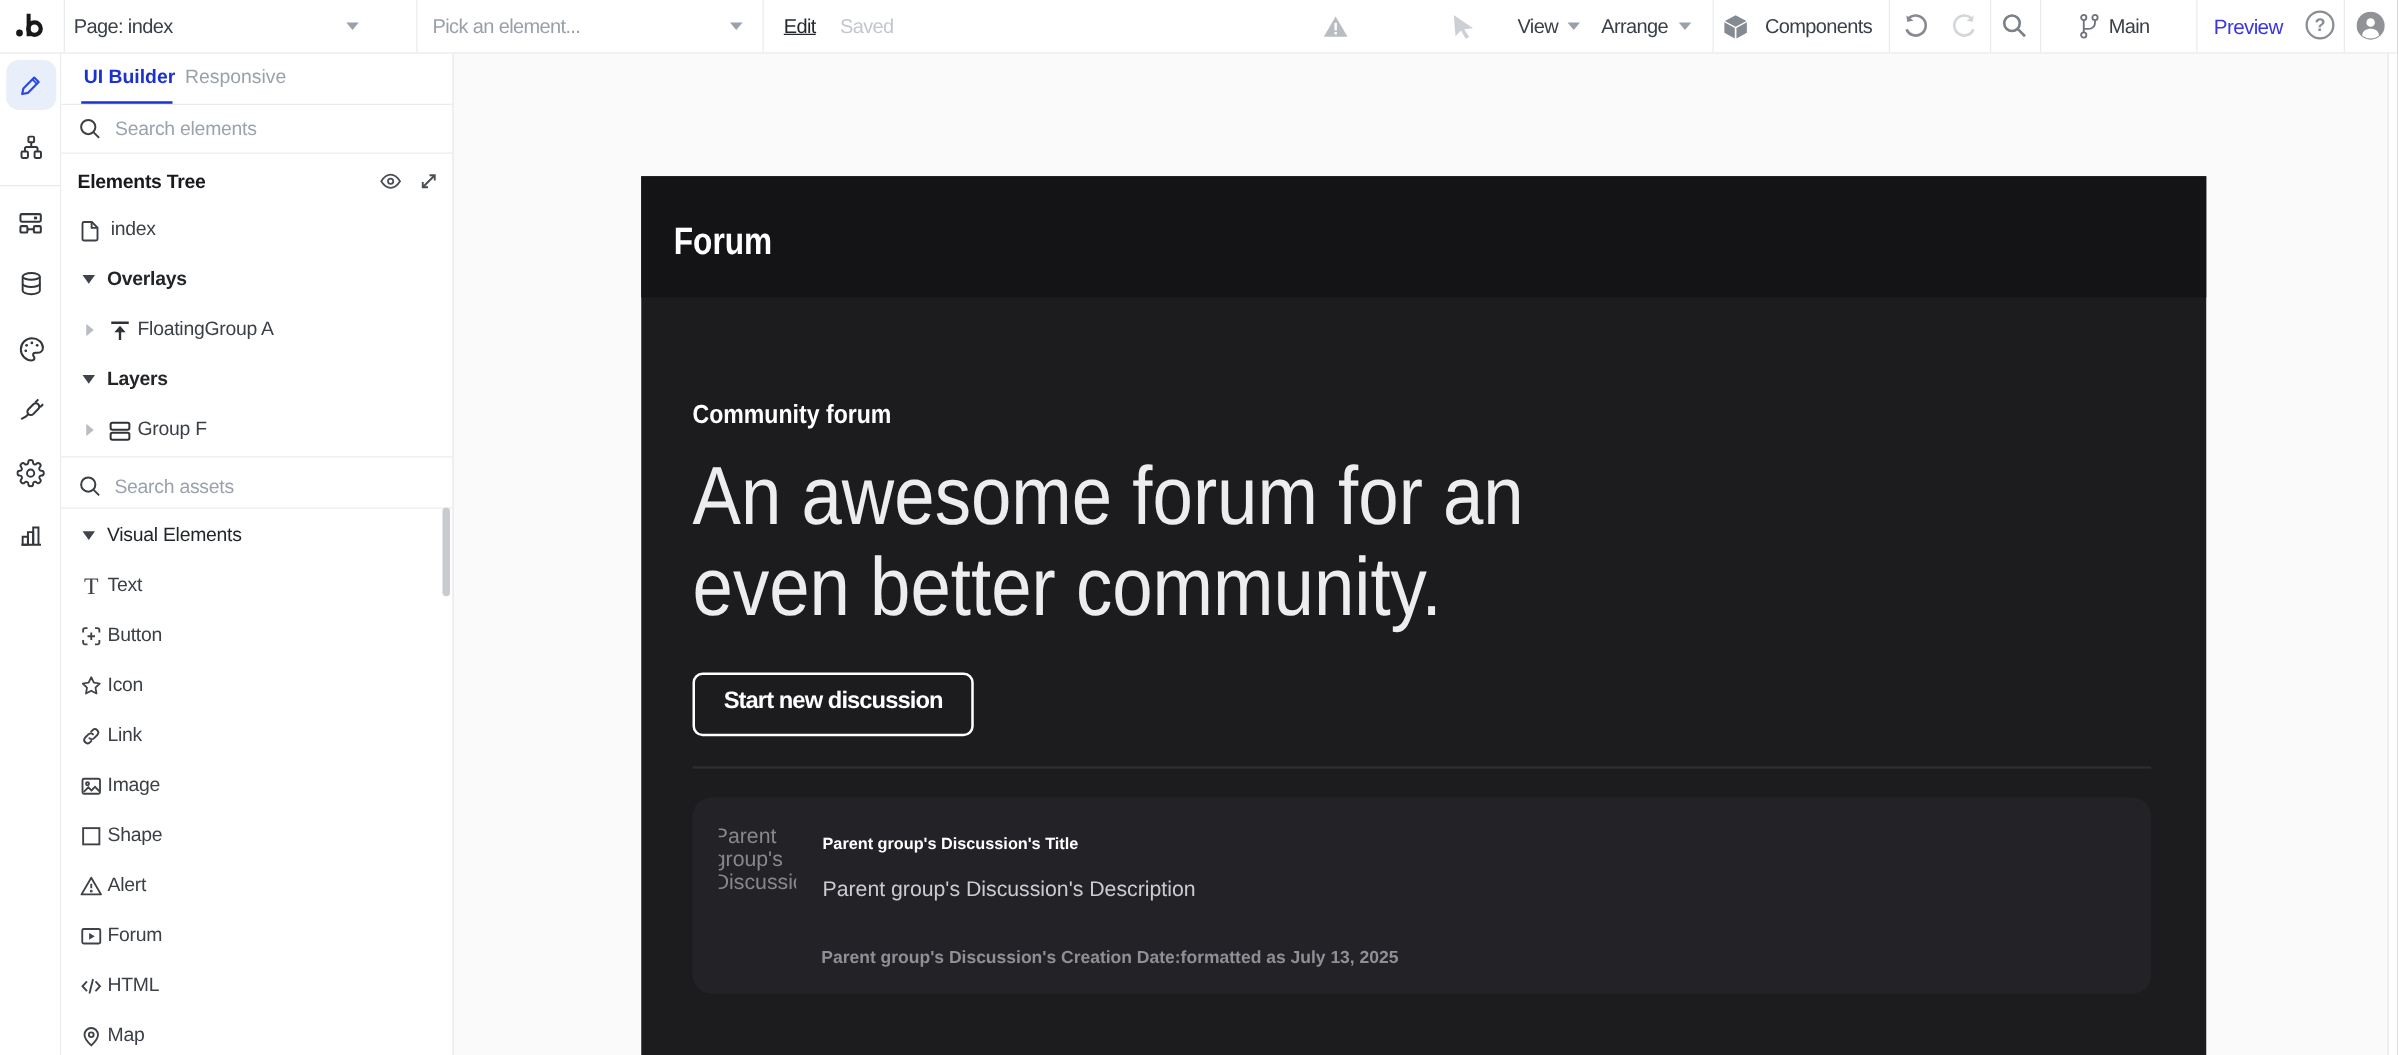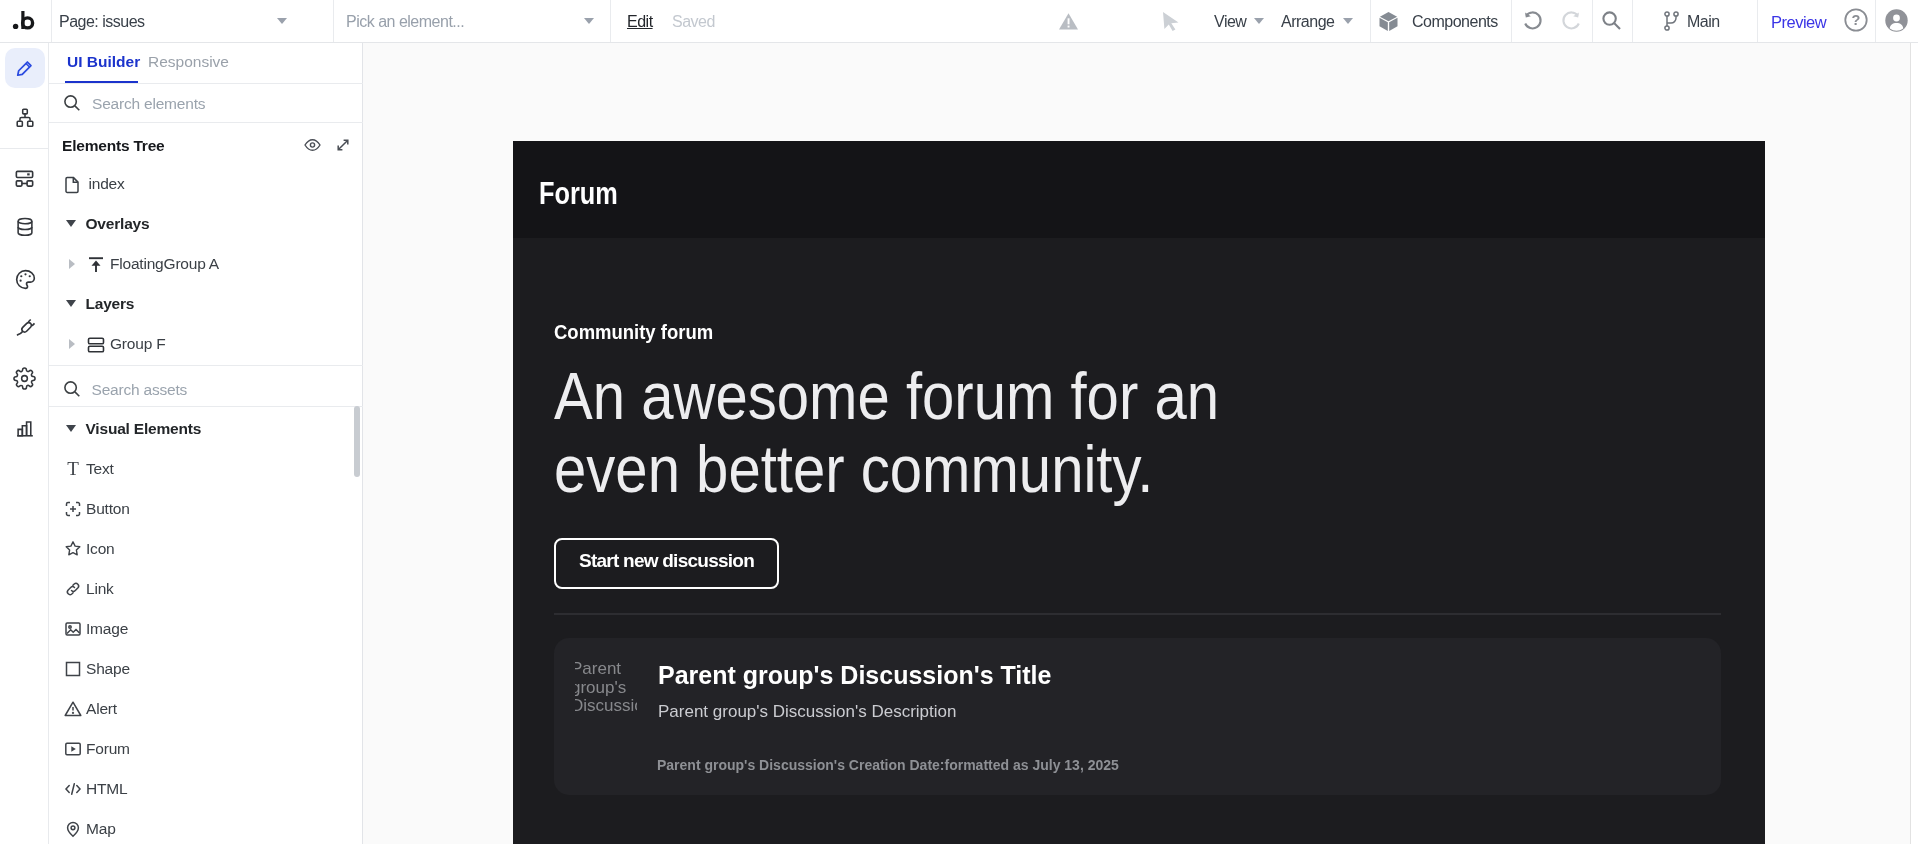--- a/index.html
+++ b/index.html
@@ -19,21 +19,21 @@
 <body>
 <div id="root">
 
   <div class="ab" id="toolbar" style="left:0;top:0;width:1918px;height:43px;background:#fff;border-bottom:1px solid #e4e6e9;">
     <svg class="ab" style="left:0;top:0;" width="50" height="42" viewBox="0 0 50 42">
       <rect x="21.3" y="11" width="3.2" height="18" fill="#17181a"></rect>
       <circle cx="27.6" cy="22.9" r="5" fill="none" stroke="#17181a" stroke-width="3.4"></circle>
       <circle cx="15.6" cy="26.4" r="2.7" fill="#17181a"></circle>
     </svg>
     <div class="ab tdiv" style="left:51px;"></div>
-    <div class="ab tbtxt" style="left:59px;">Page: issues</div>
+    <div class="ab tbtxt" style="left:59px;">Page: index</div>
     <div class="ab caret" style="left:277px;"></div>
     <div class="ab tdiv" style="left:333px;"></div>
     <div class="ab tbtxt" style="left:346px;color:#98a0ab;">Pick an element...</div>
     <div class="ab caret" style="left:584px;"></div>
     <div class="ab tdiv" style="left:610px;"></div>
     <div class="ab tbtxt" style="left:627px;color:#23262b;text-decoration:underline;">Edit</div>
     <div class="ab tbtxt" style="left:672px;color:#c3c8cf;">Saved</div>
     <svg class="ab" style="left:1058px;top:12px;" width="21" height="19" viewBox="0 0 21 19">
       <path d="M10.5 1.2 L20 17.4 H1 Z" fill="#b9bdc3"></path>
       <rect x="9.6" y="6.3" width="1.9" height="6" fill="#fff"></rect>
@@ -204,21 +204,21 @@
     <div class="ab pborder" style="top:322px;"></div>
 
     <svg class="ab" style="left:14px;top:337px;" width="18" height="18" viewBox="0 0 18 18">
       <circle cx="7.6" cy="7.6" r="5.7" fill="none" stroke="#3c4043" stroke-width="1.6"></circle>
       <line x1="11.9" y1="11.9" x2="16.3" y2="16.3" stroke="#3c4043" stroke-width="1.6"></line>
     </svg>
     <div class="ab ptxt" style="left:42.5px;top:337px;font-size:15.5px;color:#9aa3ad;">Search assets</div>
     <div class="ab pborder" style="top:363px;"></div>
 
     <div class="ab car-d" style="left:17px;top:382px;"></div>
-    <div class="ab ptxt" style="left:36.5px;top:376px;font-weight:bold;color:#232629;">Visual Elements</div>
+    <div class="ab ptxt" style="left:36.5px;top:376px;font-weight:normal;color:#232629;">Visual Elements</div>
     <svg class="ab" style="left:15px;top:417px" width="18" height="18" viewBox="0 0 18 18">
         <text x="9" y="15" font-size="19" font-family="Liberation Serif" fill="#3f4349" text-anchor="middle">T</text>
       </svg>
     <div class="ab ptxt" style="left:37px;top:416px">Text</div>
     <svg class="ab" style="left:15px;top:457px" width="18" height="18" viewBox="0 0 18 18">
         <g fill="none" stroke="#3f4349" stroke-width="1.5">
           <path d="M2.5 6 V4 a1.5 1.5 0 0 1 1.5 -1.5 h2 M12 2.5 h2 A1.5 1.5 0 0 1 15.5 4 v2 M15.5 12 v2 a1.5 1.5 0 0 1 -1.5 1.5 h-2 M6 15.5 H4 A1.5 1.5 0 0 1 2.5 14 v-2 M9 6 v6 M6 9 h6"></path>
         </g>
       </svg>
     <div class="ab ptxt" style="left:37px;top:456px">Button</div>
@@ -287,20 +287,20 @@
       <div class="ab" style="left:41px;top:178px;font-size:21px;line-height:25px;font-weight:bold;color:#fff;transform:scaleX(.88);transform-origin:0 0;">Community forum</div>
       <div class="ab" style="left:41px;top:219px;font-size:66px;line-height:73px;color:#ededef;transform:scaleX(.88);transform-origin:0 0;">An awesome forum for an<br>even better community.</div>
       <div class="ab" style="left:41px;top:397px;width:225px;height:51px;border:2px solid #fff;border-radius:8px;"></div>
       <div class="ab" style="left:41px;top:410px;width:225px;font-size:19px;line-height:20px;letter-spacing:-0.75px;font-weight:bold;color:#fff;text-align:center;">Start new discussion</div>
       <div class="ab" style="left:41px;top:472px;width:1167px;height:1.5px;background:#2d2d31;"></div>
 
       <div class="ab" style="left:41px;top:497px;width:1167px;height:157px;background:#232327;border-radius:15px;">
         <div class="ab" style="left:21px;top:22px;width:62px;height:66px;overflow:hidden;">
           <div class="ab" style="left:-4px;top:0;font-size:17px;line-height:18.6px;color:#87888c;white-space:nowrap;">Parent<br>group's<br>Discussion's</div>
         </div>
-        <div class="ab" style="left:104px;top:25px;font-size:25px;line-height:24px;font-weight:bold;color:#fff;">Parent group's Discussion's Title</div>
+        <div class="ab" style="left:104px;top:25px;font-size:13px;line-height:24px;font-weight:bold;color:#fff;">Parent group's Discussion's Title</div>
         <div class="ab" style="left:104px;top:63px;font-size:17px;line-height:21px;color:#cbccd1;">Parent group's Discussion's Description</div>
         <div class="ab" style="left:103px;top:119px;font-size:14px;line-height:17px;font-weight:bold;color:#8e9095;">Parent group's Discussion's Creation Date:formatted as July 13, 2025</div>
       </div>
     </div>
   </div>
 
 </div>
 
 </body></html>

